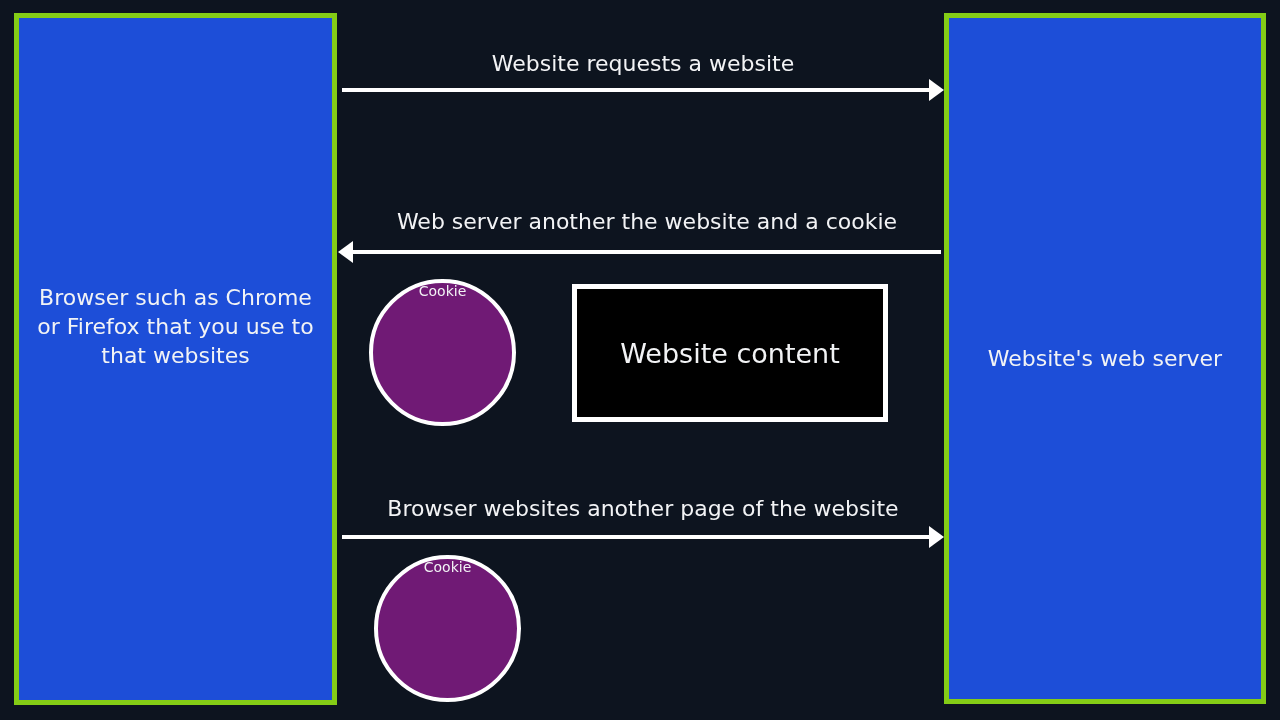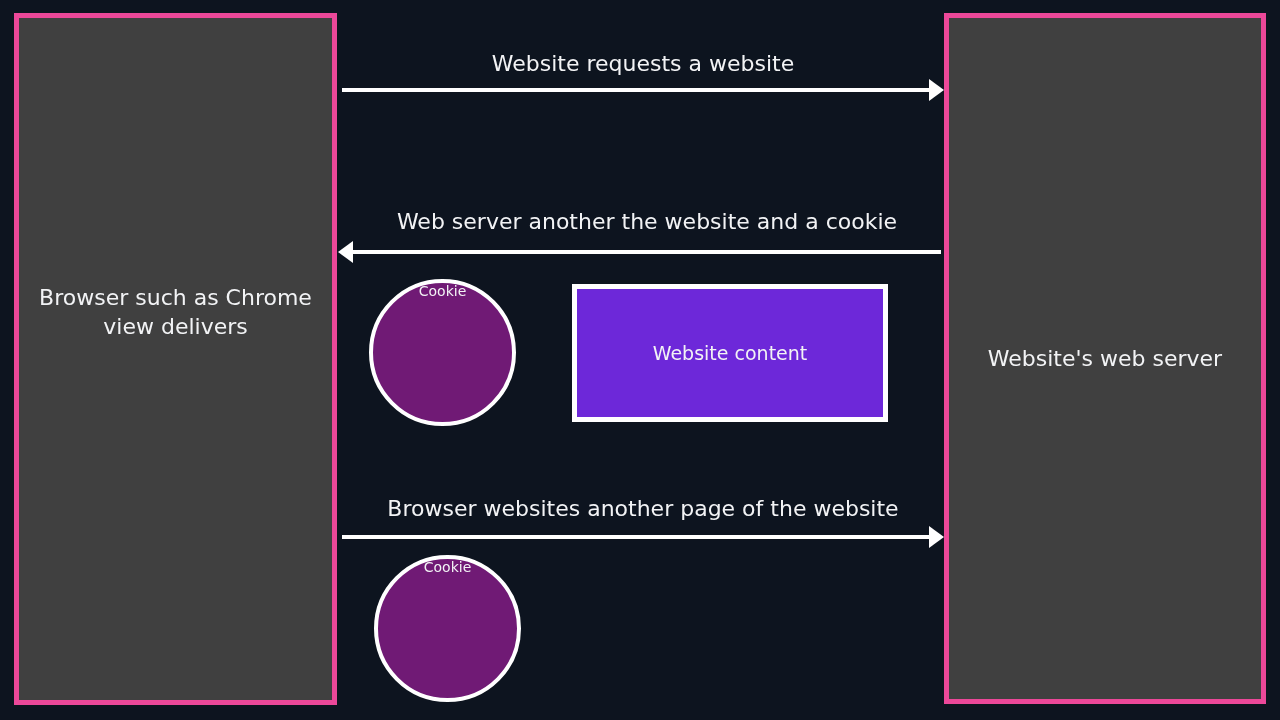--- a/index.html
+++ b/index.html
@@ -14,22 +14,22 @@
     background: #0d141f;
     font-family: "DejaVu Sans", "Liberation Sans", sans-serif;
     color: #f2f3f5;
     overflow: hidden;
   }
 
   
   .actor-box {
     position: absolute;
     box-sizing: border-box;
-    border: 5px solid #ec4899;
-    background: #404040;
+    border: 5px solid #84cc16;
+    background: #1d4ed8;
   }
   .actor-box.browser {
     left: 14px; top: 13px;
     width: 323px; height: 692px;
   }
   .actor-box.server {
     left: 944px; top: 13px;
     width: 322px; height: 691px;
     display: flex;
     align-items: center;
@@ -95,37 +95,38 @@
   }
   .cookie-circle.first  { left: 369px; top: 279px; }
   .cookie-circle.second { left: 374px; top: 555px; }
 
   .content-rect {
     position: absolute;
     left: 572px; top: 284px;
     width: 316px; height: 138px;
     box-sizing: border-box;
     border: 5px solid #ffffff;
-    background: #6d28d9;
+    background: #000000;
     display: flex;
     align-items: center;
     justify-content: center;
-    font-size: 19px;
+    font-size: 27px;
     text-align: right;
   }
 </style>
 </head>
 <body>
 
 <div class="canvas">
 
   <div class="actor-box browser">
     <div class="actor-label">
       <span class="line">Browser such as Chrome</span>
-      <span class="line">view delivers</span>
+      <span class="line">or Firefox that you use to</span>
+      <span class="line">that websites</span>
     </div>
   </div>
 
   <div class="actor-box server">
     <div class="actor-label">Website's web server</div>
   </div>
 
   <div class="flow-label flow1-label">Website requests a website</div>
   <div class="flow-line flow1-line"></div>
   <div class="arrow-head point-right flow1-head"></div>

